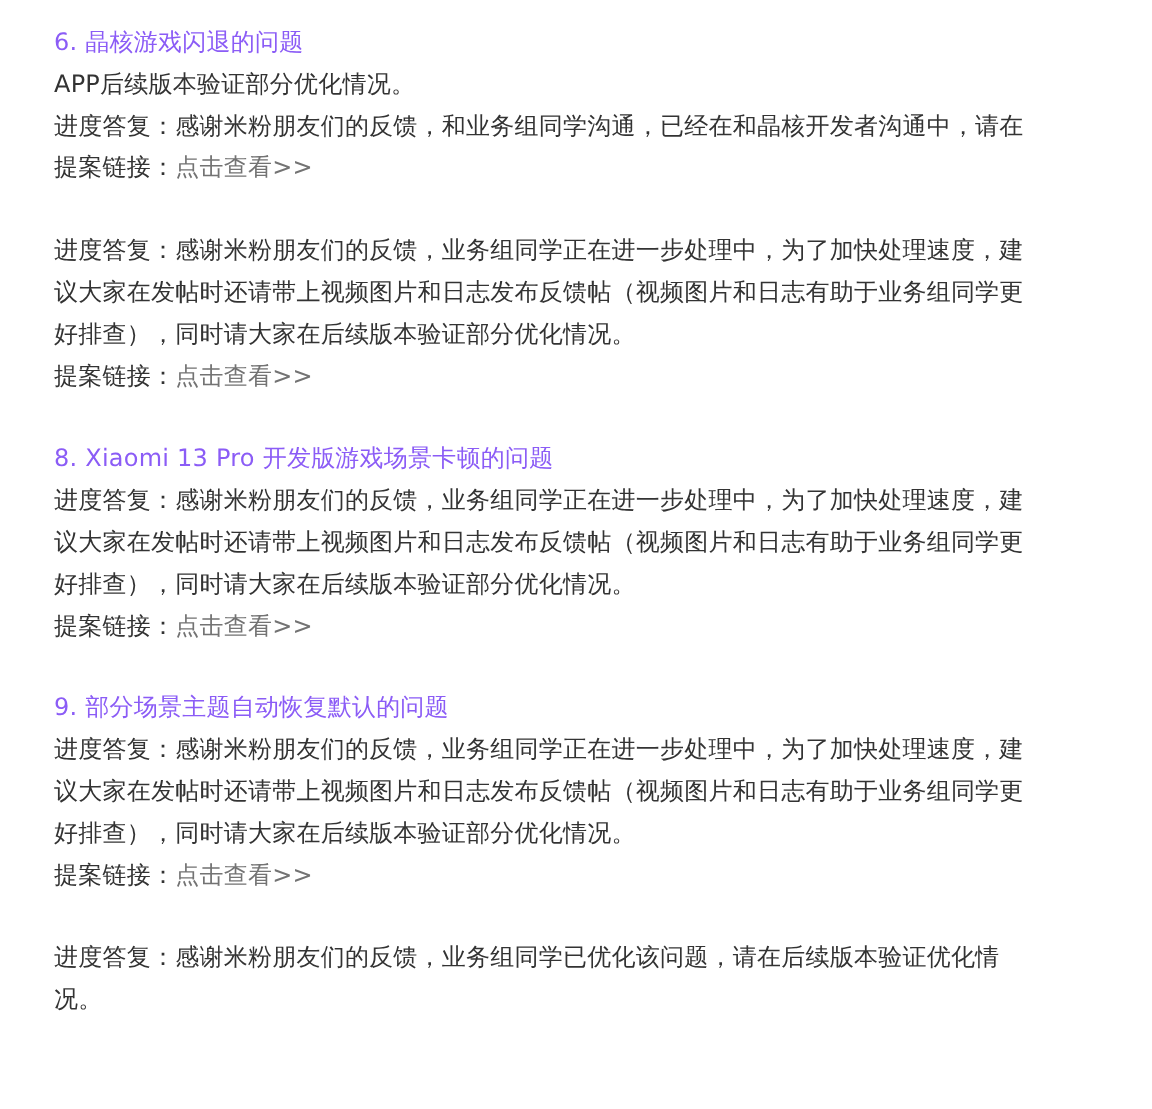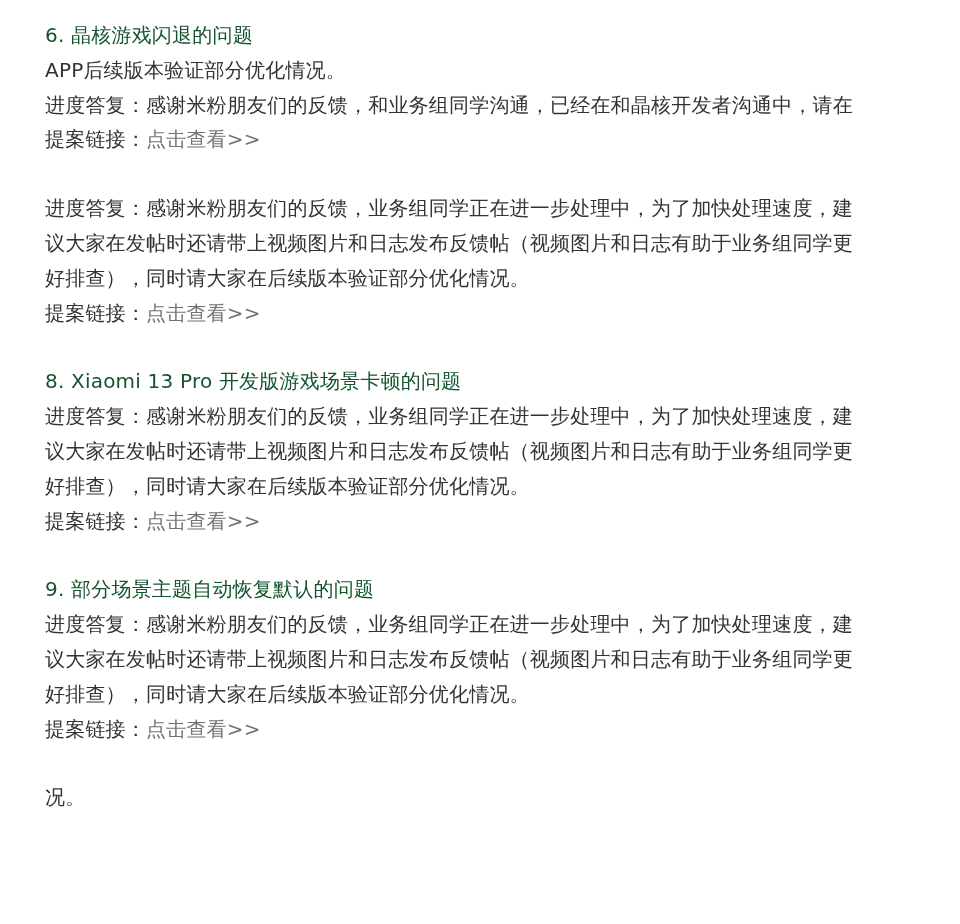--- a/index.html
+++ b/index.html
@@ -7,21 +7,21 @@
     width: 960px; height: 924px; overflow: hidden;
     font-family: "DejaVu Sans", "Liberation Sans", sans-serif;
     color: #333333;
   }
   .content { position: absolute; left: 45px; top: 18px; width: 880px; }
   .item { margin-bottom: 34px; }
   .line {
     font-size: 20px; line-height: 34.8px; white-space: nowrap;
     letter-spacing: 0.2px;
   }
-  .title { color: #14532d; }
+  .title { color: #8b5cf6; }
   .body { color: #333333; }
   .link { color: #737373; cursor: pointer; }
 </style>
 </head>
 <body>
 
 <div class="content">
 
   <div class="item">
     <div class="line title">6. 晶核游戏闪退的问题</div>
@@ -55,16 +55,17 @@
     <div class="line title">9. 部分场景主题自动恢复默认的问题</div>
     <div class="line body">进度答复：感谢米粉朋友们的反馈，业务组同学正在进一步处理中，为了加快处理速度，建</div>
     <div class="line body">议大家在发帖时还请带上视频图片和日志发布反馈帖（视频图片和日志有助于业务组同学更</div>
     <div class="line body">好排查），同时请大家在后续版本验证部分优化情况。</div>
     <div class="line body">
       <span>提案链接：</span><span class="link">点击查看&gt;&gt;</span>
     </div>
   </div>
 
   <div class="item">
+    <div class="line body">进度答复：感谢米粉朋友们的反馈，业务组同学已优化该问题，请在后续版本验证优化情</div>
     <div class="line body">况。</div>
   </div>
 
 </div>
 
 </body></html>

